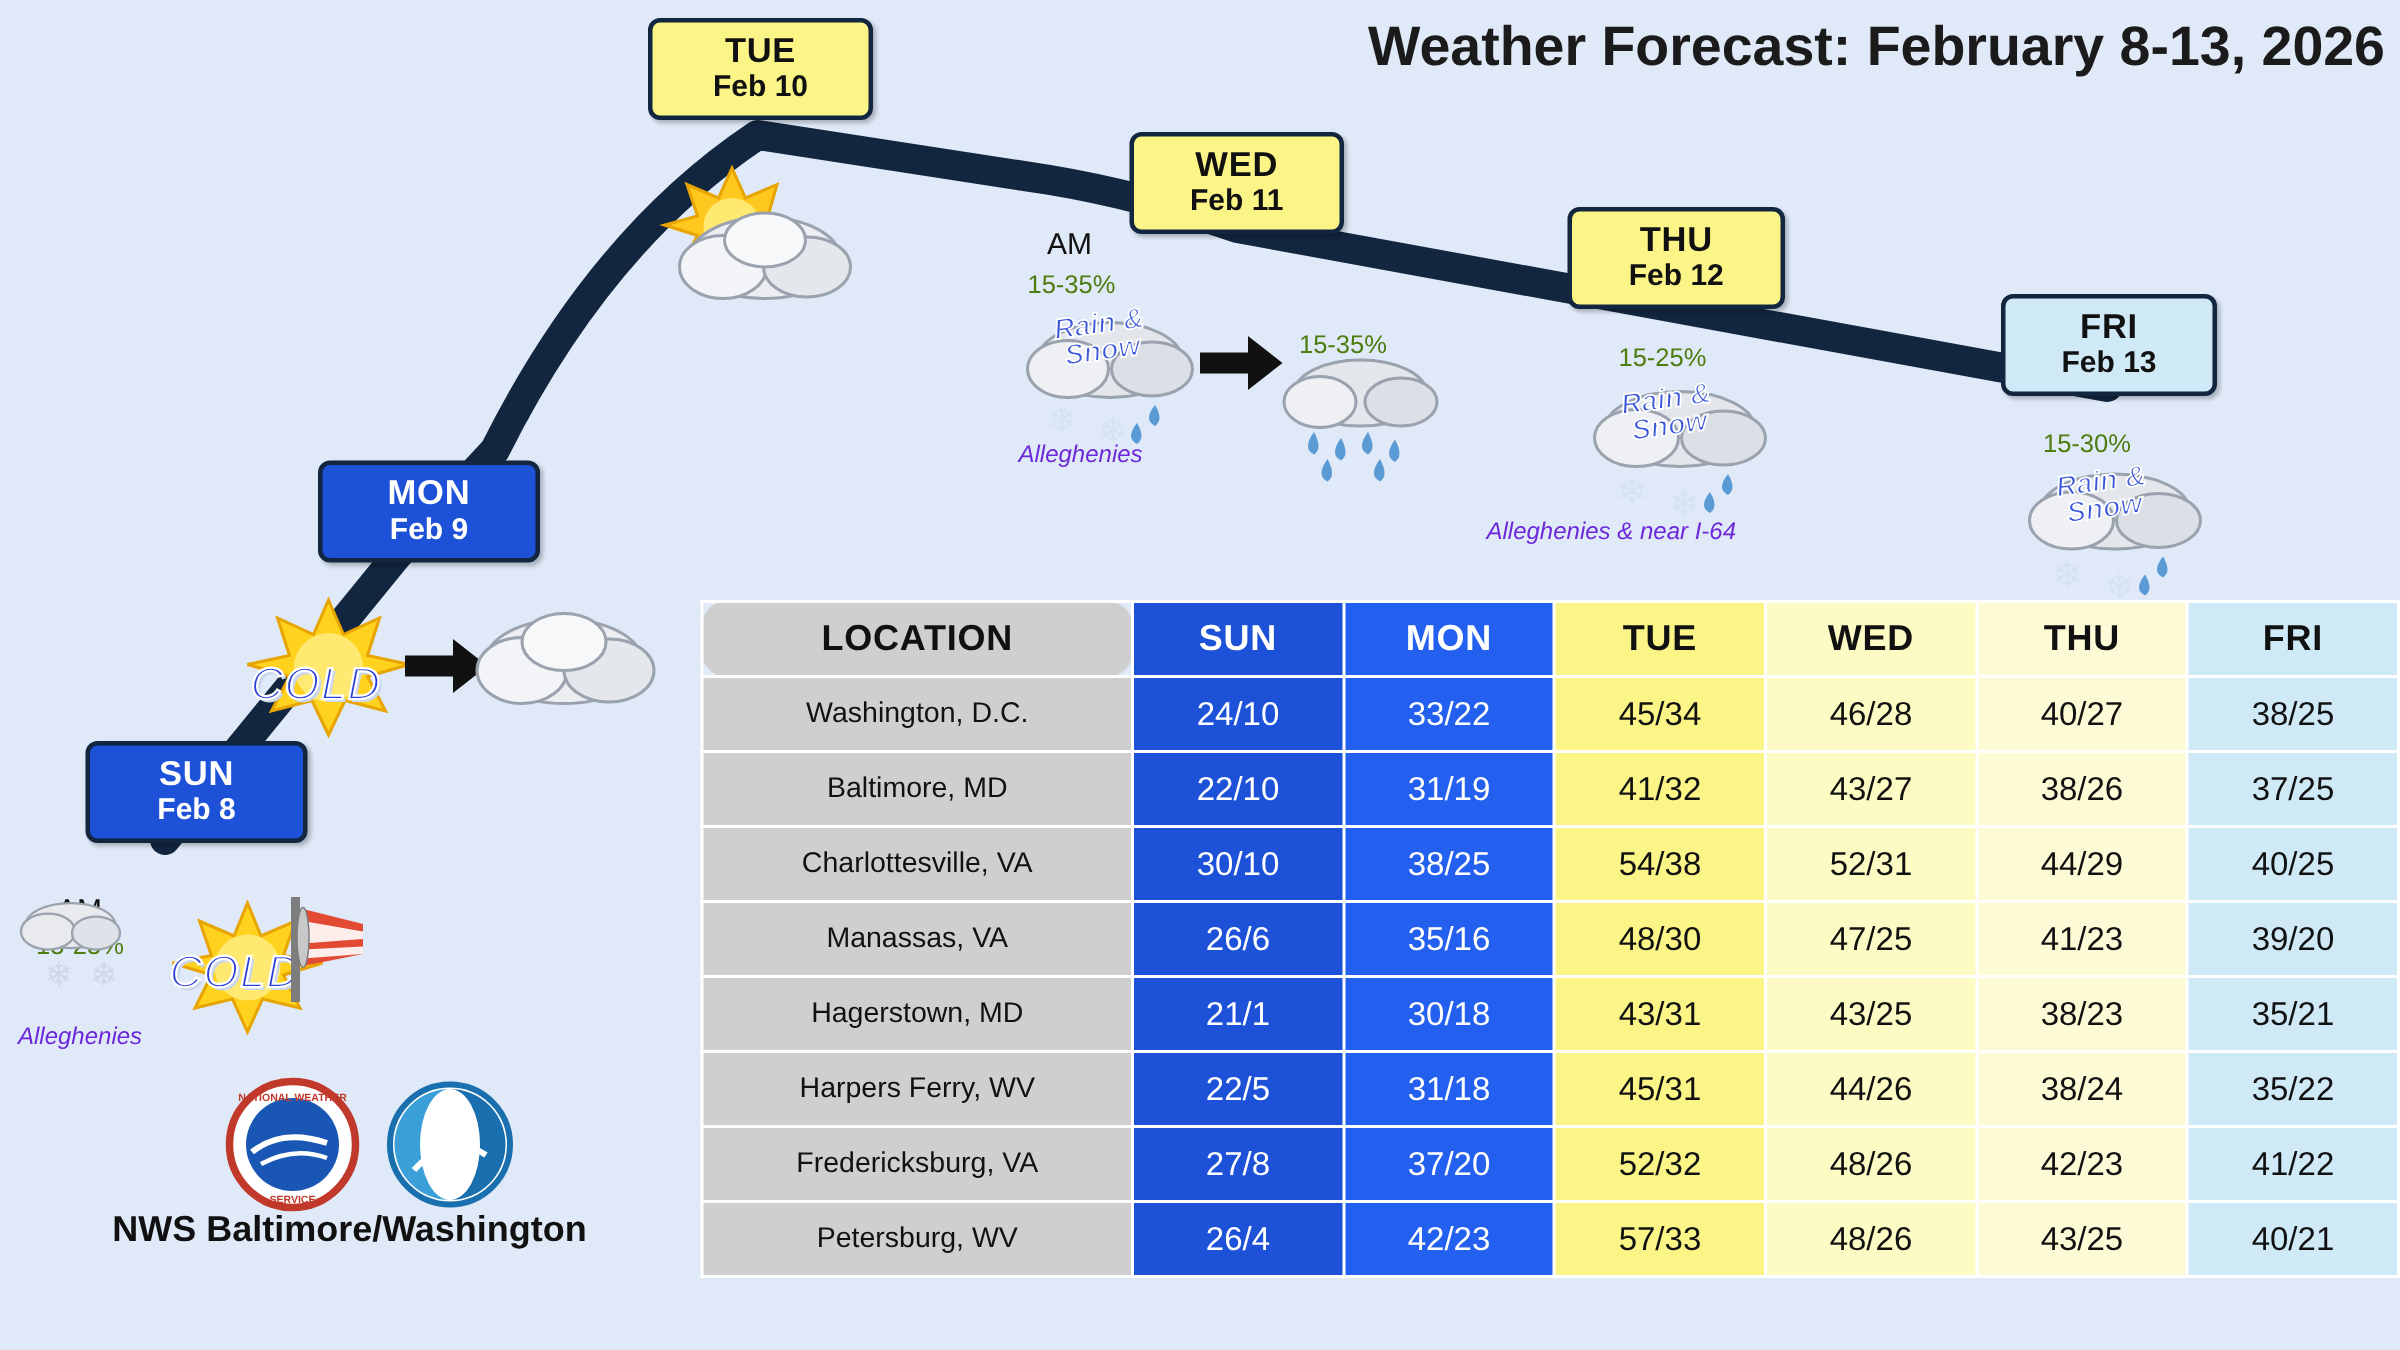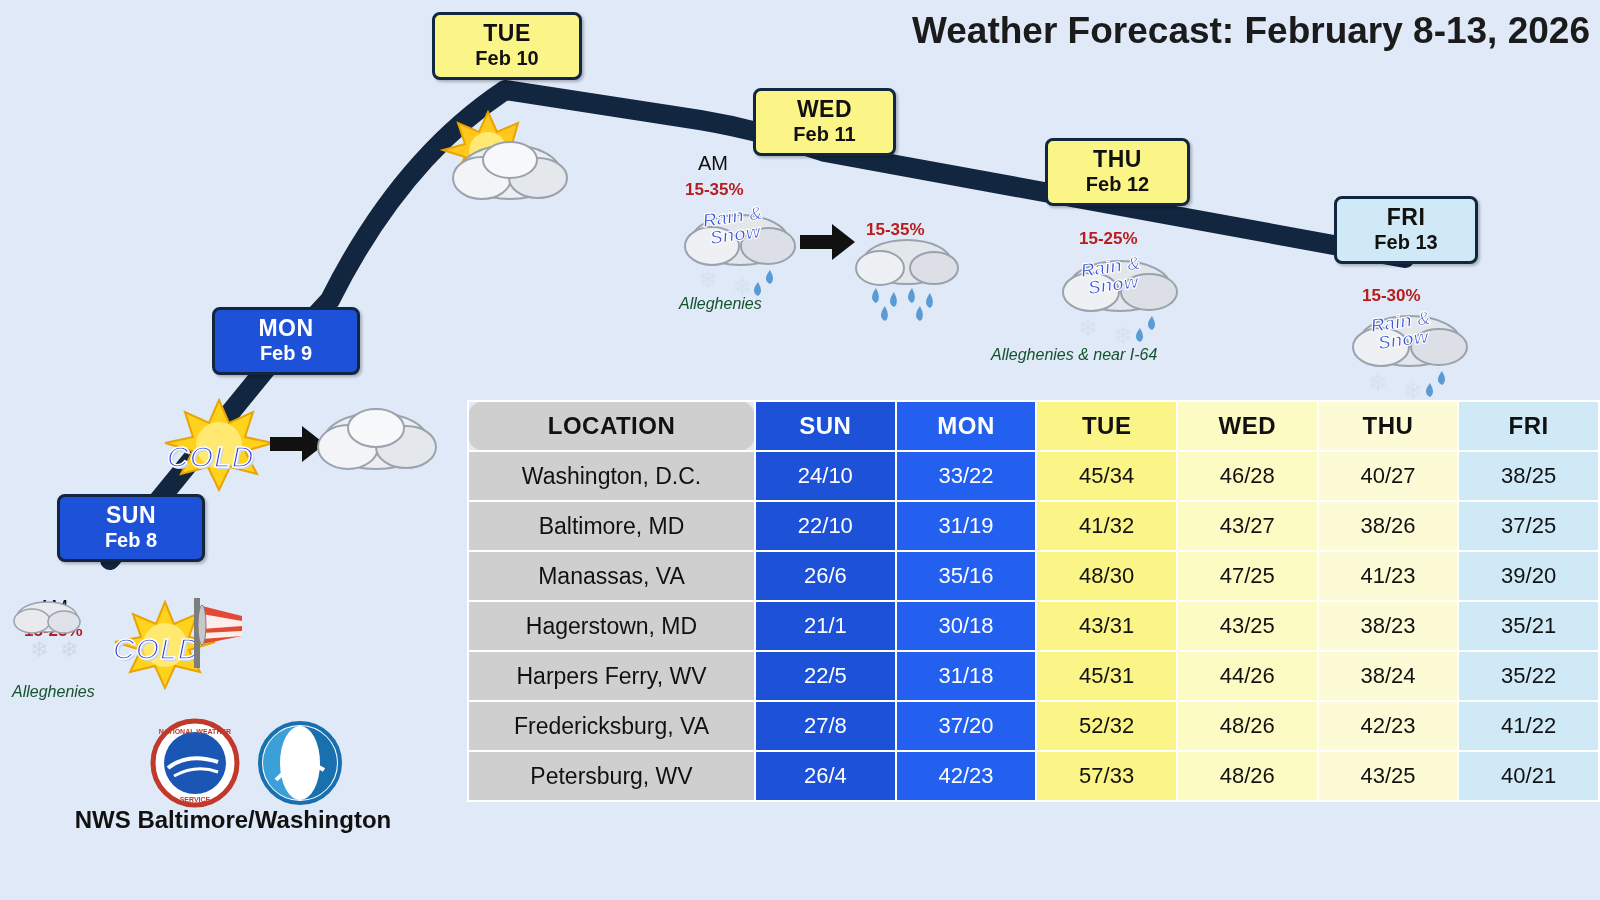--- a/index.html
+++ b/index.html
@@ -37,22 +37,22 @@
 
   #box-sun{left:57px;top:494px;width:148px;}
   #box-mon{left:212px;top:307px;width:148px;}
   #box-tue{left:432px;top:12px;width:150px;}
   #box-wed{left:753px;top:88px;width:143px;}
   #box-thu{left:1045px;top:138px;width:145px;}
   #box-fri{left:1334px;top:196px;width:144px;}
 
   
   .am-label{position:absolute;font-size:20px;font-weight:normal;color:#111;}
-  .pct{position:absolute;font-size:17px;font-weight:bold;color:#b91c1c;}
-  .locnote{position:absolute;font-size:16px;font-style:italic;color:#14532d;}
+  .pct{position:absolute;font-size:17px;font-weight:normal;color:#4d7c0f;}
+  .locnote{position:absolute;font-size:16px;font-style:italic;color:#6d28d9;}
 
   
   .icon{position:absolute;}
 
   
   .coldword{
     position:absolute;
     font-size:30px;font-weight:normal;font-style:italic;
     color:#2b3fd6;
     -webkit-text-stroke:1.5px #ffffff;
@@ -83,21 +83,21 @@
   th,td{
     border:2px solid #ffffff;
     text-align:center;
     height:48px;
     font-size:22px;
     color:#111;
     padding:0;
   }
   th{font-size:24px;font-weight:bold;letter-spacing:.5px;}
   th.loc{background:#cfcfcf;width:285px;border-radius:16px;}
-  td.loc{background:#cfcfcf;font-size:23px;}
+  td.loc{background:#cfcfcf;font-size:19px;}
   th.sun,td.sun{background:#1c51d8;color:#ffffff;}
   th.mon,td.mon{background:#2360ef;color:#ffffff;}
   th.sun,th.mon{color:#ffffff;}
   th.tue,td.tue{background:#fbf486;}
   th.wed,td.wed{background:#fdfbc4;}
   th.thu,td.thu{background:#fdfbd6;}
   th.fri,td.fri{background:#cfe9f7;}
   td.sun,td.mon{font-weight:normal;}
 </style>
 </head>
@@ -292,20 +292,29 @@
         <tr>
           <td class="loc">Baltimore, MD</td>
           <td class="sun">22/10</td>
           <td class="mon">31/19</td>
           <td class="tue">41/32</td>
           <td class="wed">43/27</td>
           <td class="thu">38/26</td>
           <td class="fri">37/25</td>
         </tr>
         <tr>
+          <td class="loc">Charlottesville, VA</td>
+          <td class="sun">30/10</td>
+          <td class="mon">38/25</td>
+          <td class="tue">54/38</td>
+          <td class="wed">52/31</td>
+          <td class="thu">44/29</td>
+          <td class="fri">40/25</td>
+        </tr>
+        <tr>
           <td class="loc">Manassas, VA</td>
           <td class="sun">26/6</td>
           <td class="mon">35/16</td>
           <td class="tue">48/30</td>
           <td class="wed">47/25</td>
           <td class="thu">41/23</td>
           <td class="fri">39/20</td>
         </tr>
         <tr>
           <td class="loc">Hagerstown, MD</td>

